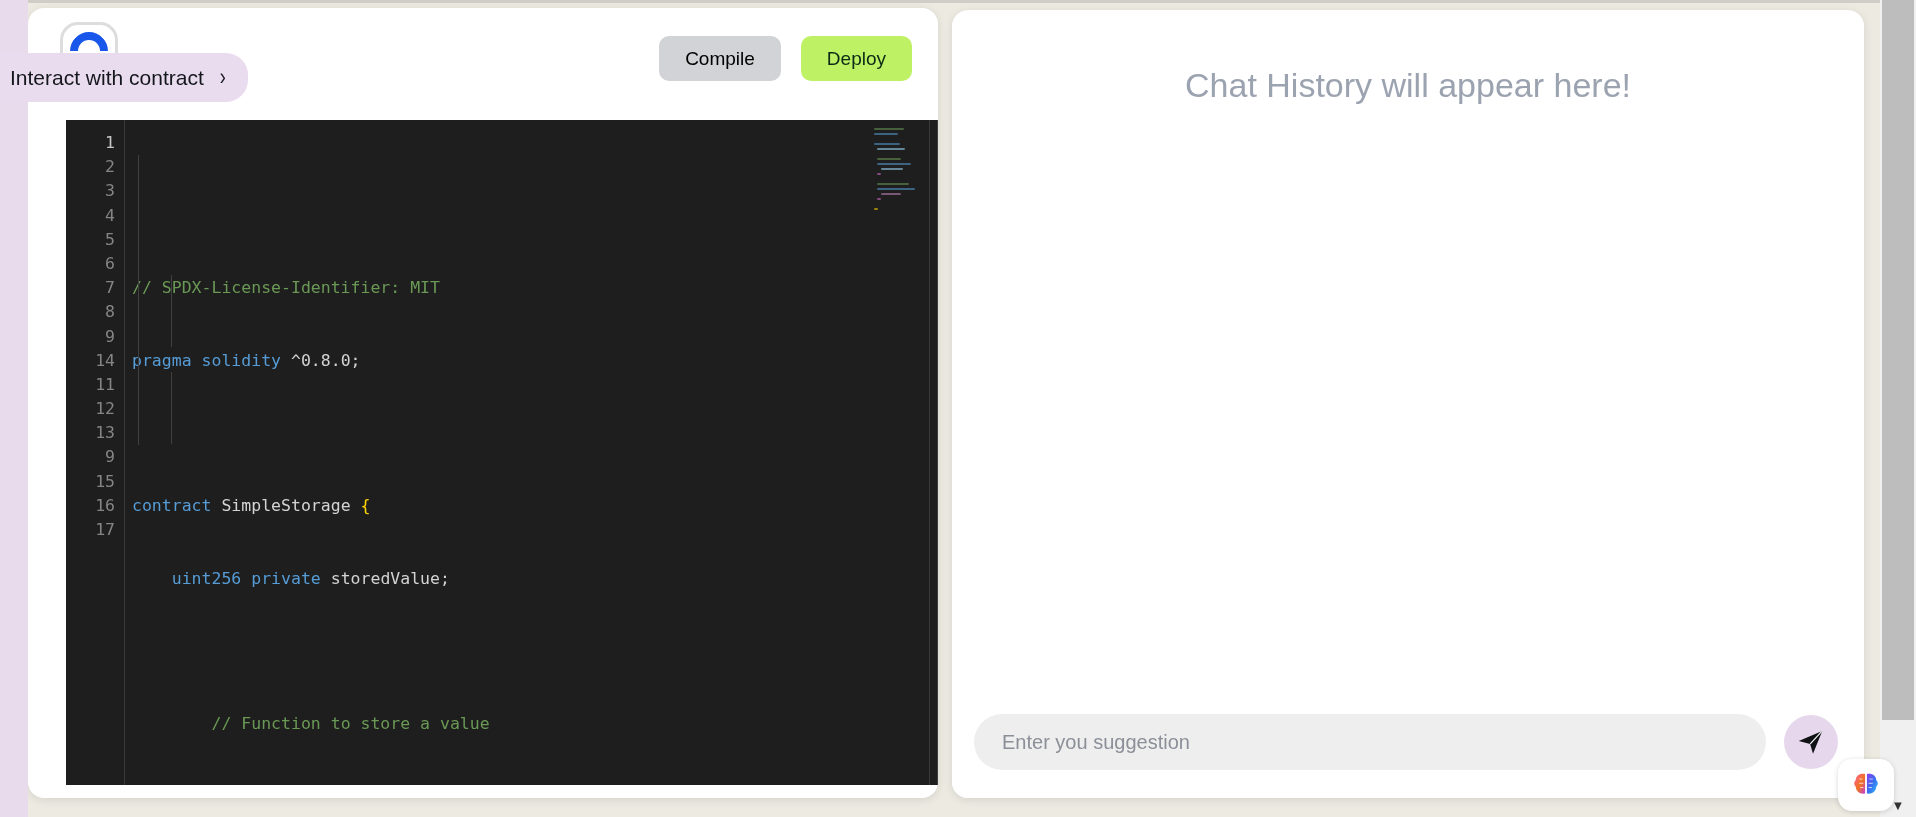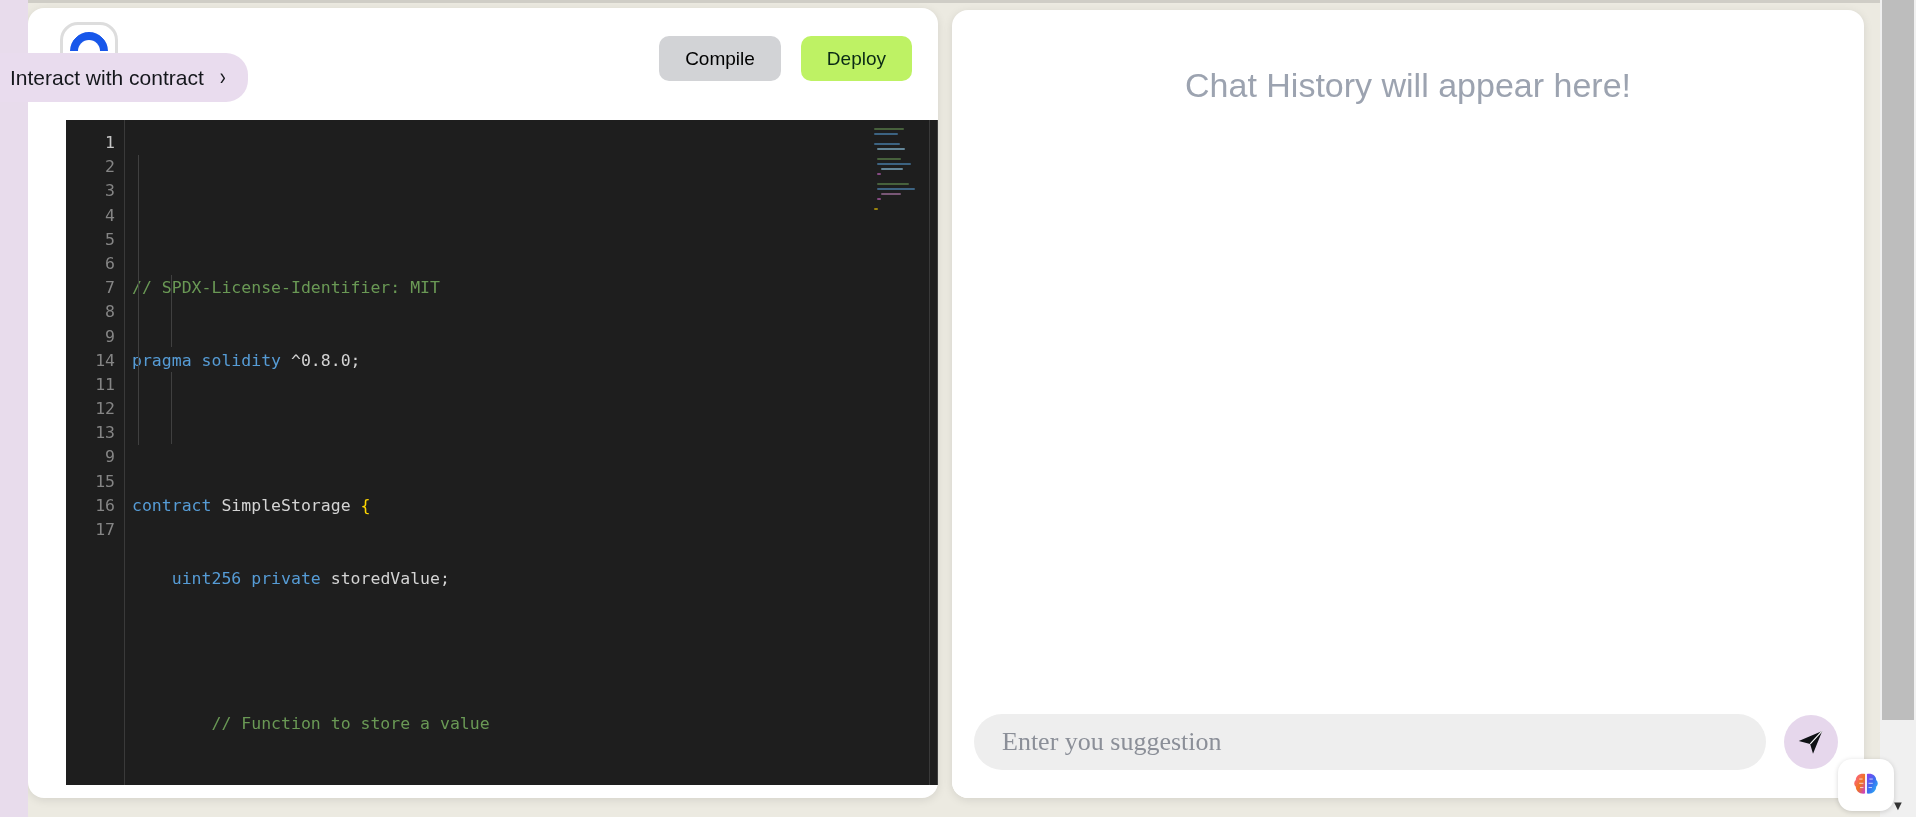--- a/index.html
+++ b/index.html
@@ -241,23 +241,23 @@
     background: #ffffff;
   }
   .chat-input {
     flex: 1 1 auto;
     height: 56px;
     border: none;
     outline: none;
     border-radius: 28px;
     background: #eeeeee;
     padding: 0 28px;
-    font-size: 26px;
+    font-size: 20px;
     color: #2a2e35;
-    font-family: Liberation Serif, serif;
+    font-family: Liberation Sans, sans-serif;
   }
   .chat-input::placeholder { color: #8b8f98; }
 
   .send-btn {
     flex: 0 0 auto;
     width: 54px; height: 54px;
     border-radius: 50%;
     background: #e6d7ec;
     display: flex;
     align-items: center;

